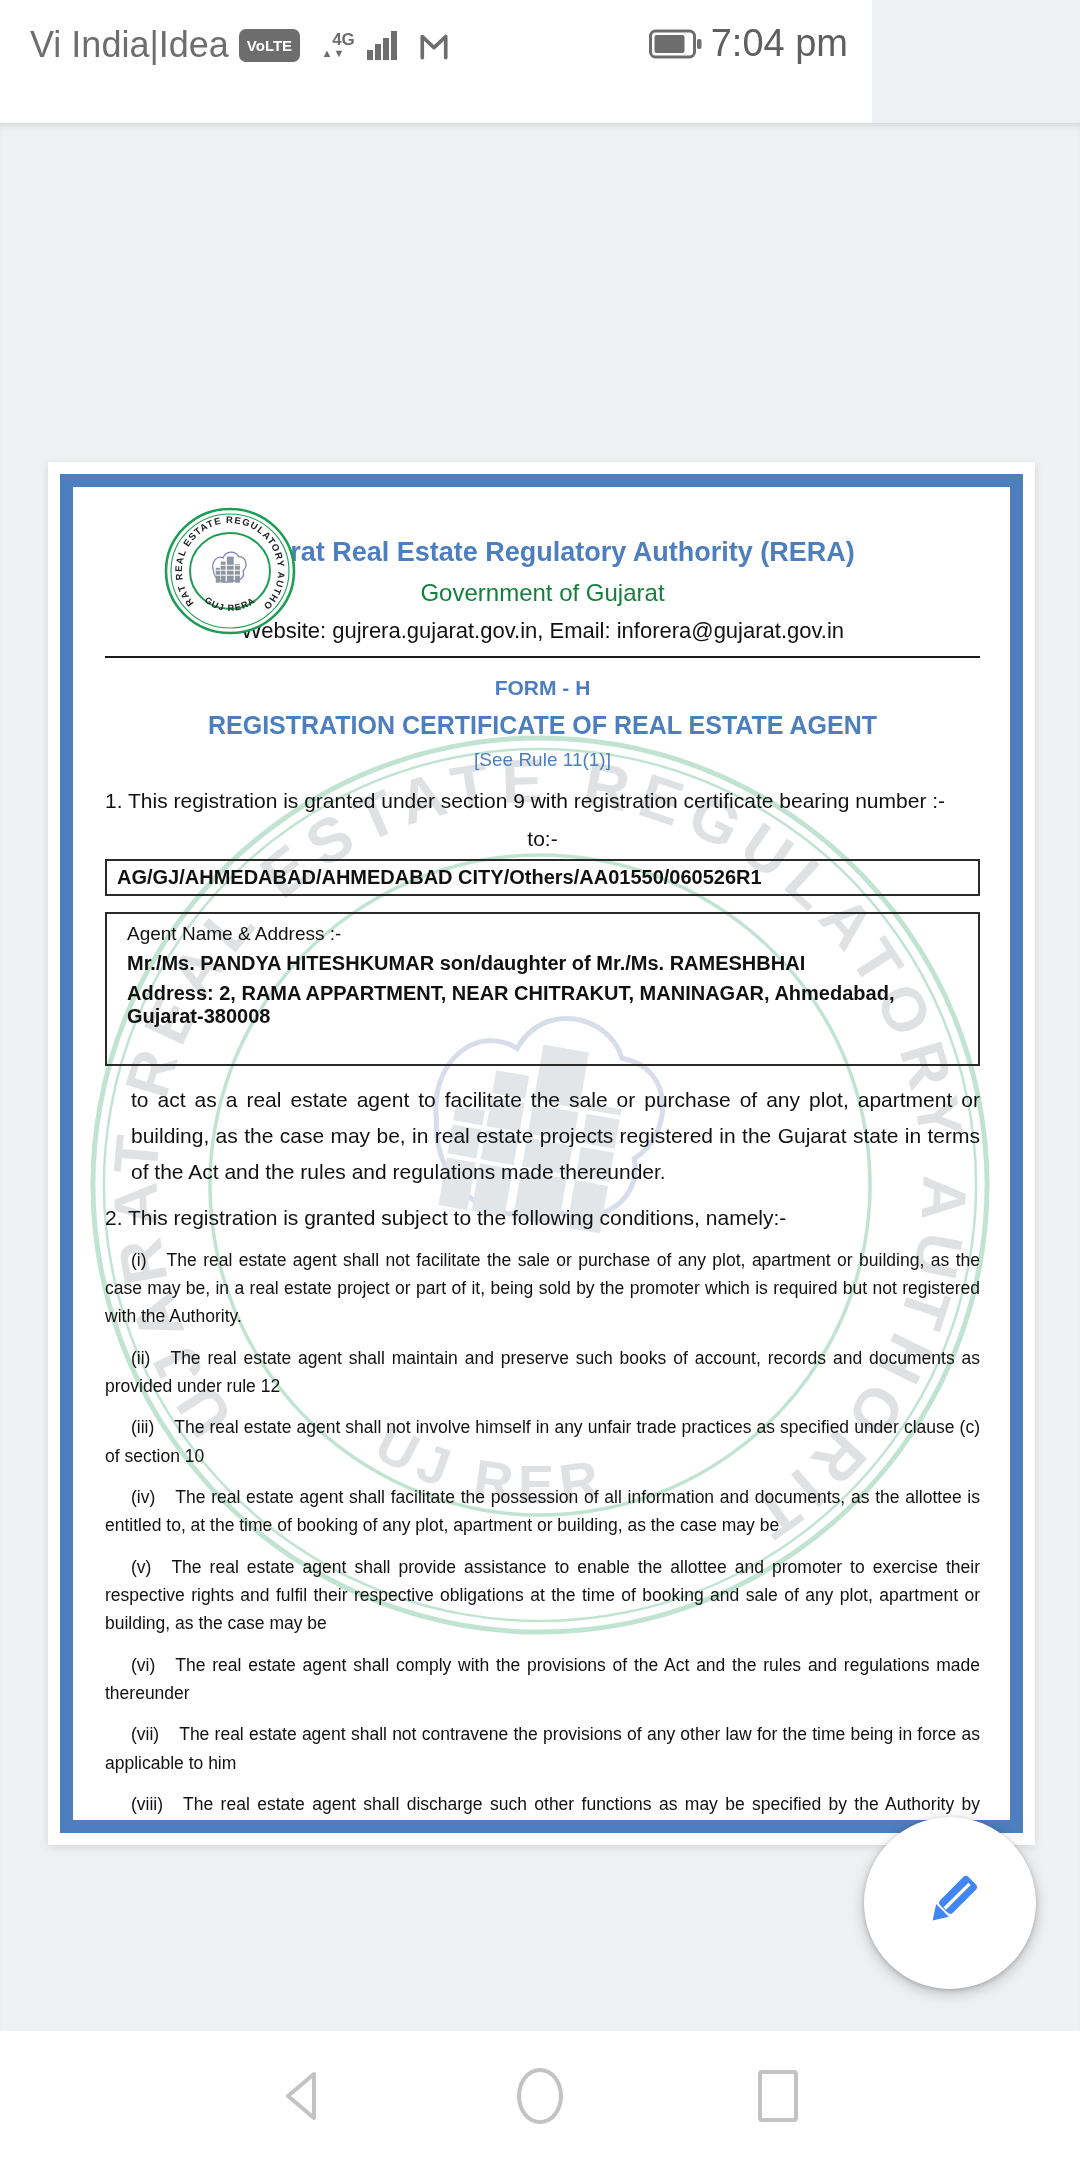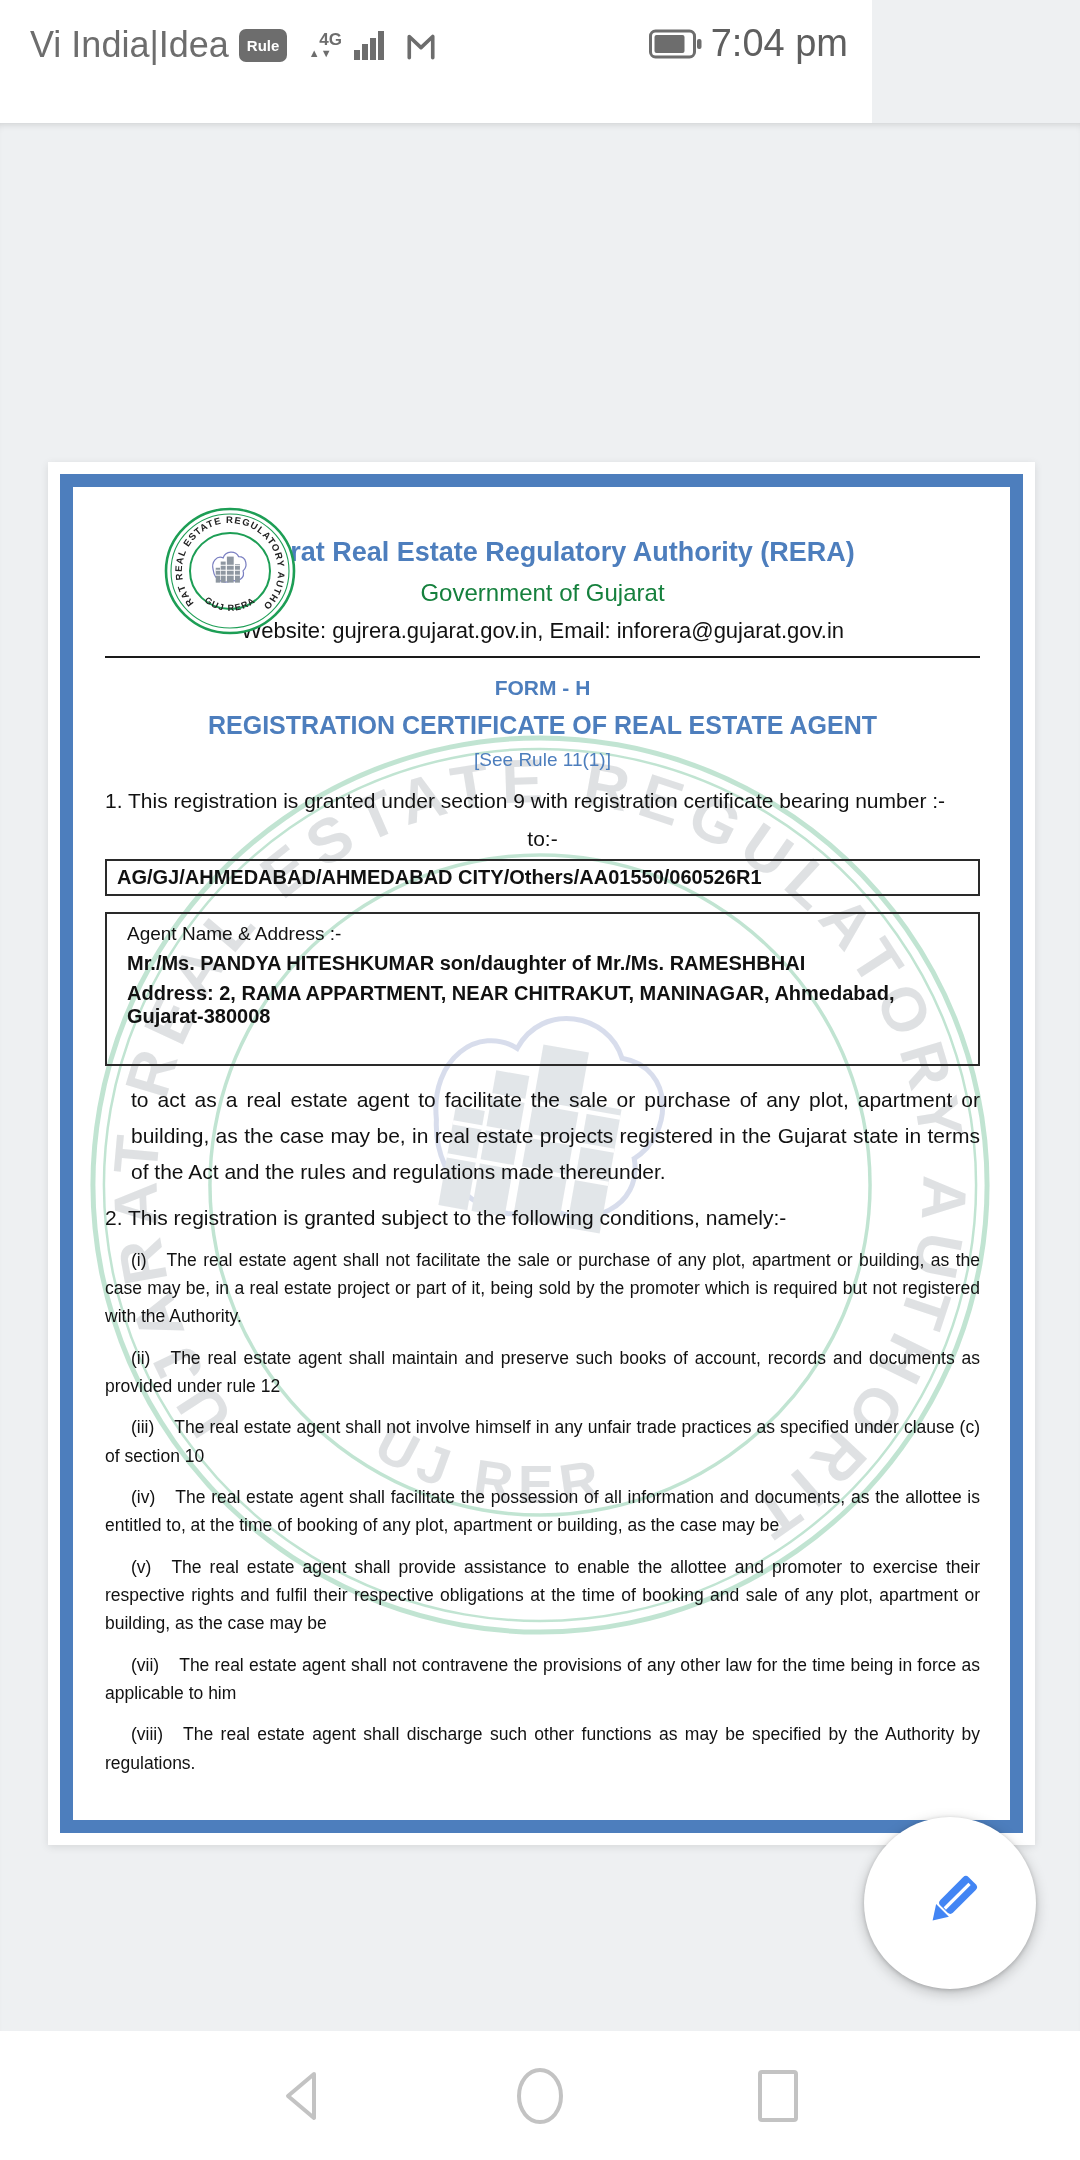--- a/index.html
+++ b/index.html
@@ -53,21 +53,21 @@
   
   .nav-bar{position:absolute;left:0;top:2031px;width:1080px;height:129px;background:#ffffff;display:flex;align-items:center;justify-content:center;gap:178px;}
   .nav-btn{width:60px;height:60px;display:flex;align-items:center;justify-content:center;}
 </style>
 </head>
 <body>
 
 <div class="status-bar">
   <div class="sb-left">
     <span class="carrier">Vi India|Idea</span>
-    <span class="volte-badge">Rule</span>
+    <span class="volte-badge">VoLTE</span>
     <span class="net-cluster">
       <span class="net-4g">4G</span>
       <span class="net-arrows">▲▼</span>
     </span>
     <svg width="36" height="34" viewBox="0 0 36 34">
       <rect x="2" y="22" width="6" height="10" fill="#6d6d6d"></rect>
       <rect x="10" y="16" width="6" height="16" fill="#6d6d6d"></rect>
       <rect x="18" y="10" width="6" height="22" fill="#6d6d6d"></rect>
       <rect x="26" y="3" width="6" height="29" fill="#6d6d6d"></rect>
     </svg>
@@ -164,20 +164,21 @@
 
         <div class="para-indent">to act as a real estate agent to facilitate the sale or purchase of any plot, apartment or building, as the case may be, in real estate projects registered in the  Gujarat state in terms of the Act and the rules and regulations made thereunder.</div>
 
         <div class="clause clause2">2. This registration is granted subject to the following conditions, namely:-</div>
         <div class="conditions">
           <div class="condition"><span class="cnum">(i)</span><span>The real estate agent shall not facilitate the sale or purchase of any plot, apartment or building, as the case may be, in a real estate project or part of it, being sold by the promoter which is required but not registered with the Authority.</span></div>
           <div class="condition"><span class="cnum">(ii)</span><span>The real estate agent shall maintain and preserve such books of account, records and documents as provided under rule 12</span></div>
           <div class="condition"><span class="cnum">(iii)</span><span>The real estate agent shall not involve himself in any unfair trade practices as specified under clause (c) of section 10</span></div>
           <div class="condition"><span class="cnum">(iv)</span><span>The real estate agent shall facilitate the possession of all information and documents, as the allottee is entitled to, at the time of booking of any plot, apartment or building, as the case may be</span></div>
           <div class="condition"><span class="cnum">(v)</span><span>The real estate agent shall provide assistance to enable the allottee and promoter to exercise their respective rights and fulfil their respective obligations at the time of booking and sale of any plot, apartment or building, as the case may be</span></div>
+          <div class="condition"><span class="cnum">(vi)</span><span>The real estate agent shall comply with the provisions of the Act and the rules and regulations made thereunder</span></div>
           <div class="condition"><span class="cnum">(vii)</span><span>The real estate agent shall not contravene the provisions of any other law for the time being in force as applicable to him</span></div>
           <div class="condition"><span class="cnum">(viii)</span><span>The real estate agent shall discharge such other functions as may be specified by the Authority by regulations.</span></div>
         </div>
 
       </div>
     </div>
   </div>
 </div>
 
 <div class="fab">

